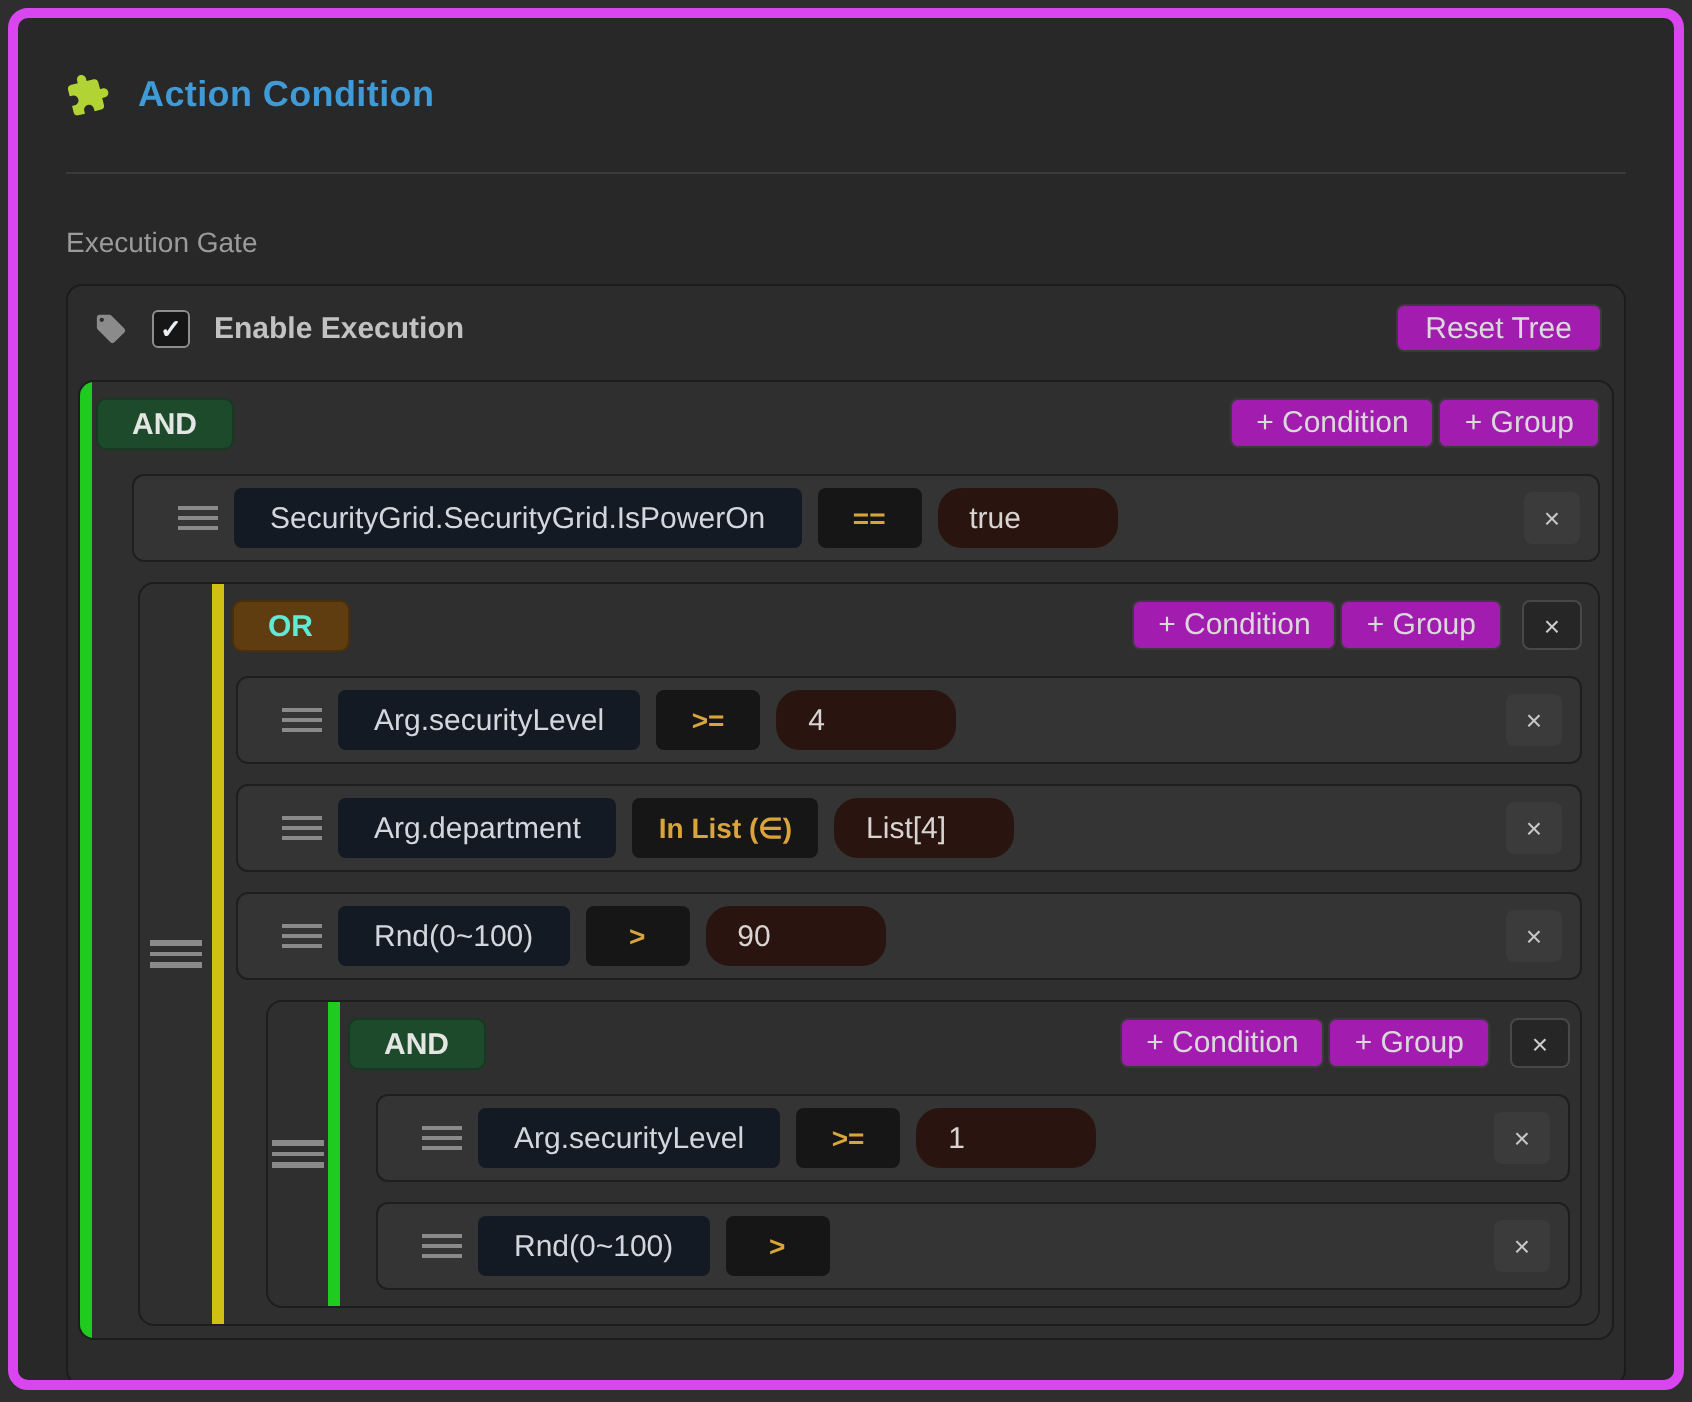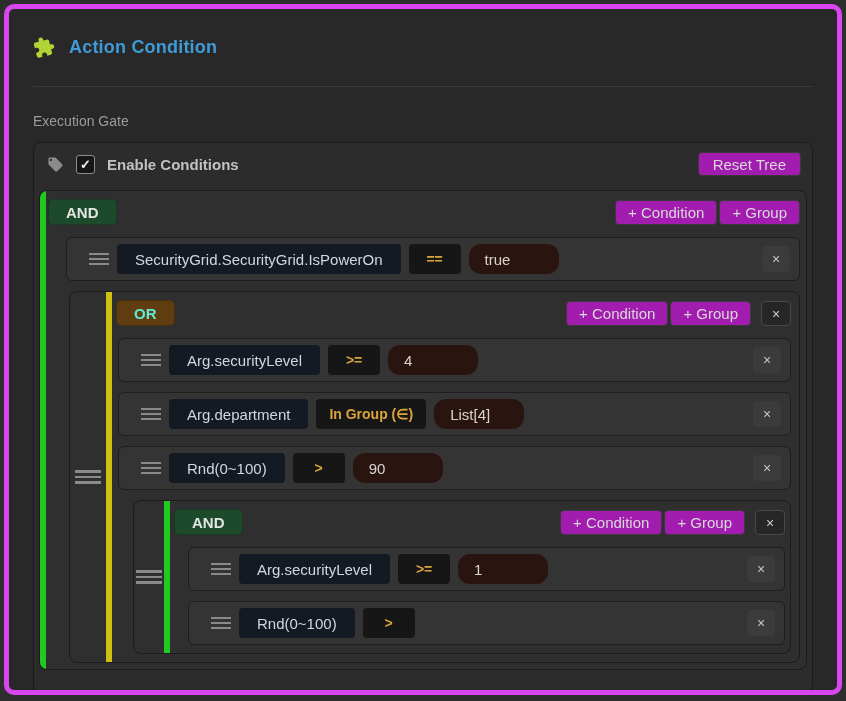--- a/index.html
+++ b/index.html
@@ -56,21 +56,21 @@
   .bar { width:6px; flex:0 0 auto; }
   .bar-green { background:#1ecb1e; }
   .bar-yellow { background:#cfc013; }
   .gutter { flex:0 0 auto; display:flex; align-items:center; justify-content:center; }
   .gutter-or { width:36px; }
   .gutter-and { width:30px; }
   .group-content { flex:1 1 auto; display:flex; flex-direction:column; min-width:0; }
   .group-root  > .group-content { padding:8px 6px 6px 2px; }
   .group-or .group-content  { padding:8px 8px 6px 4px; }
   .group-and .group-content { padding:8px 5px 8px 4px; }
-  .group-header { display:flex; align-items:flex-end; margin-bottom:12px; }
+  .group-header { display:flex; align-items:flex-start; margin-bottom:12px; }
   .badge {
     border-radius:5px; padding:0 17px; height:26px; display:flex; align-items:center;
     font-size:15px; font-weight:bold; color:#e3e6e3; cursor:pointer;
   }
   .badge-and { background:#1d4a2b; border:1px solid #153a21; }
   .badge-or  { background:#5f3d10; border:1px solid #4a2f0b; color:#5eead4; }
   
   .row {
     border:1px solid #1e1e1e; border-radius:6px; background:#343434;
     height:44px; display:flex; align-items:center; gap:8px;
@@ -129,21 +129,21 @@
 
   <div class="panel">
 
     <div class="panel-header">
       <svg class="tag-icon" viewBox="0 0 24 24">
         <path fill="#8b8b8b" d="M21.41 11.58l-9-9C12.05 2.22 11.55 2 11 2H4c-1.1 0-2 .9-2 2v7c0 .55.22 1.05.59 1.42l9 9c.36.36.86.58 1.41.58.55 0 1.05-.22 1.41-.59l7-7c.37-.36.59-.86.59-1.41 0-.55-.23-1.06-.59-1.42zM5.5 7C4.67 7 4 6.33 4 5.5S4.67 4 5.5 4 7 4.67 7 5.5 6.33 7 5.5 7z"></path>
       </svg>
       <span class="checkbox">
         <span>✓</span>
       </span>
-      <span class="enable-label">Enable Conditions</span>
+      <span class="enable-label">Enable Execution</span>
       <span class="spacer"></span>
       <button class="btn btn-reset">Reset Tree</button>
     </div>
 
     <div class="group group-root">
       <div class="bar bar-green"></div>
       <div class="group-content">
 
         <div class="group-header">
           <span class="badge badge-and">AND</span>
@@ -189,21 +189,21 @@
               <span class="op">&gt;=</span>
               <span class="value">4</span>
               <span class="row-close">
                 <span>×</span>
               </span>
             </div>
 
             <div class="row">
               <span class="handle"></span>
               <span class="field">Arg.department</span>
-              <span class="op">In Group (∈)</span>
+              <span class="op">In List (∈)</span>
               <span class="value">List[4]</span>
               <span class="row-close">
                 <span>×</span>
               </span>
             </div>
 
             <div class="row">
               <span class="handle"></span>
               <span class="field">Rnd(0~100)</span>
               <span class="op">&gt;</span>

